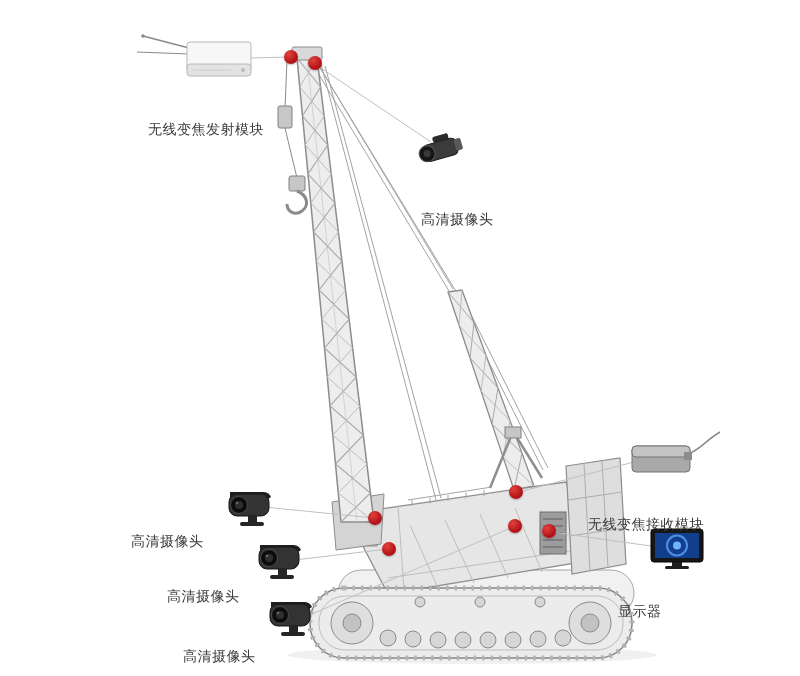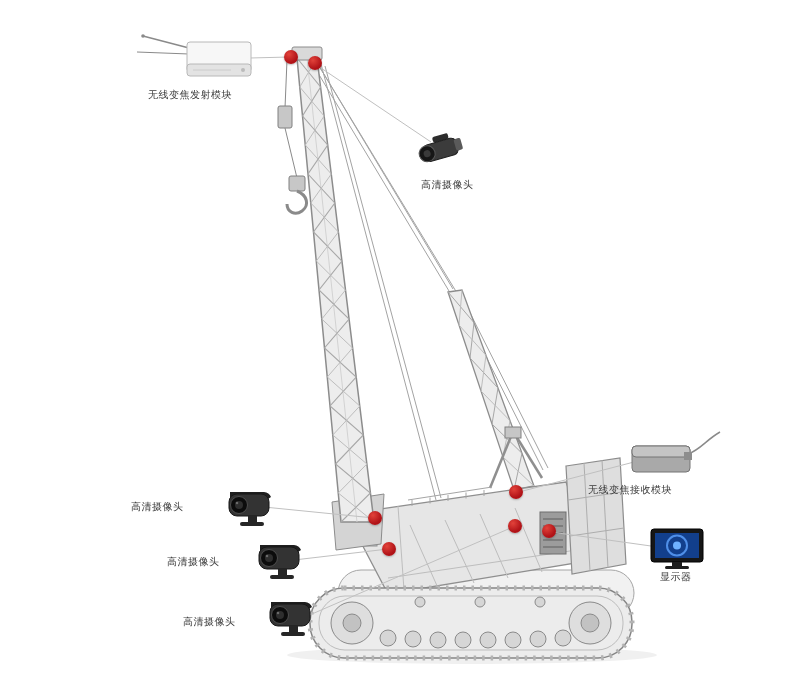--- a/index.html
+++ b/index.html
@@ -7,24 +7,25 @@
     position: relative;
     width: 800px;
     height: 676px;
     background: var(--bg, #ffffff);
     font-family: "Liberation Sans", "DejaVu Sans", sans-serif;
     overflow: hidden;
   }
   .layer { position: absolute; left: 0; top: 0; }
   .callout-label {
     position: absolute;
-    font-size: 10px;
+    font-size: 14px;
     color: var(--label-text, #3a3a3a);
     white-space: nowrap;
     letter-spacing: 0.5px;
+    margin-top: 33px;
   }
   .marker {
     position: absolute;
     width: 14px; height: 14px;
     border-radius: 50%;
     background: radial-gradient(circle at 35% 30%, #e2423a 0%, var(--marker, #b01217) 65%);
     box-shadow: 0 1px 2px rgba(0,0,0,0.25);
   }
   .device { position: absolute; }
   #connector-lines line { stroke: var(--connector, #c0c0c0); stroke-width: 1; }
@@ -234,15 +235,15 @@
       <rect x="17" y="40" width="24" height="3" rx="1.5" fill="#1d1d1d"></rect>
     </svg>
   </div>
 
   <div class="callout-label" style="left:148px; top:88px;">无线变焦发射模块</div>
   <div class="callout-label" style="left:421px; top:178px;">高清摄像头</div>
   <div class="callout-label" style="left:131px; top:500px;">高清摄像头</div>
   <div class="callout-label" style="left:167px; top:555px;">高清摄像头</div>
   <div class="callout-label" style="left:183px; top:615px;">高清摄像头</div>
   <div class="callout-label" style="left:588px; top:483px;">无线变焦接收模块</div>
-  <div class="callout-label" style="left:660px; top:570px;">显示器</div>
+  <div class="callout-label" style="left:618px; top:570px;">显示器</div>
 
 </div>
 
 </body></html>

